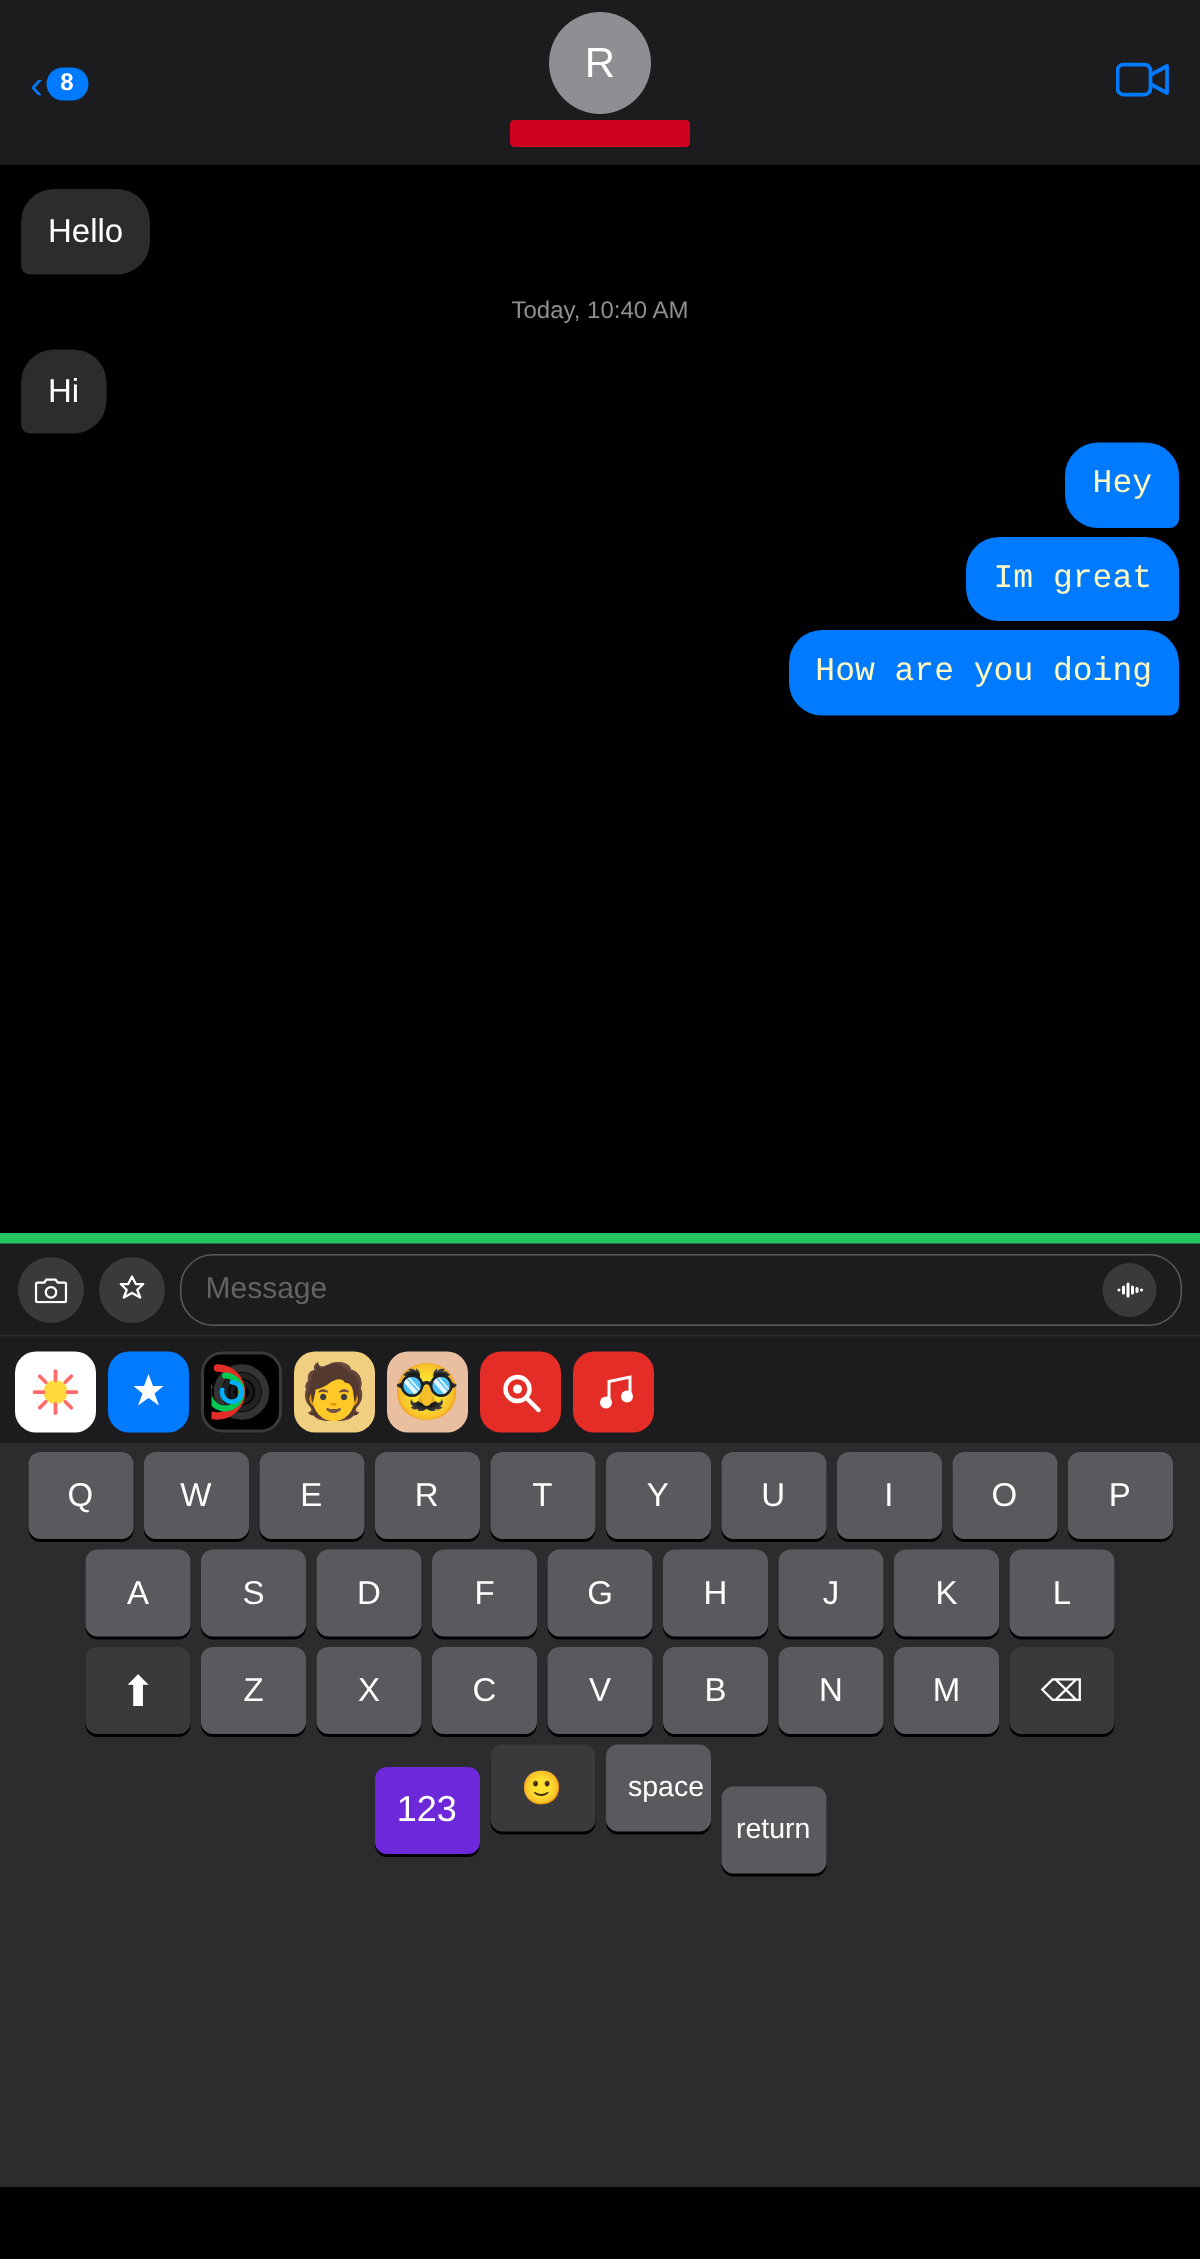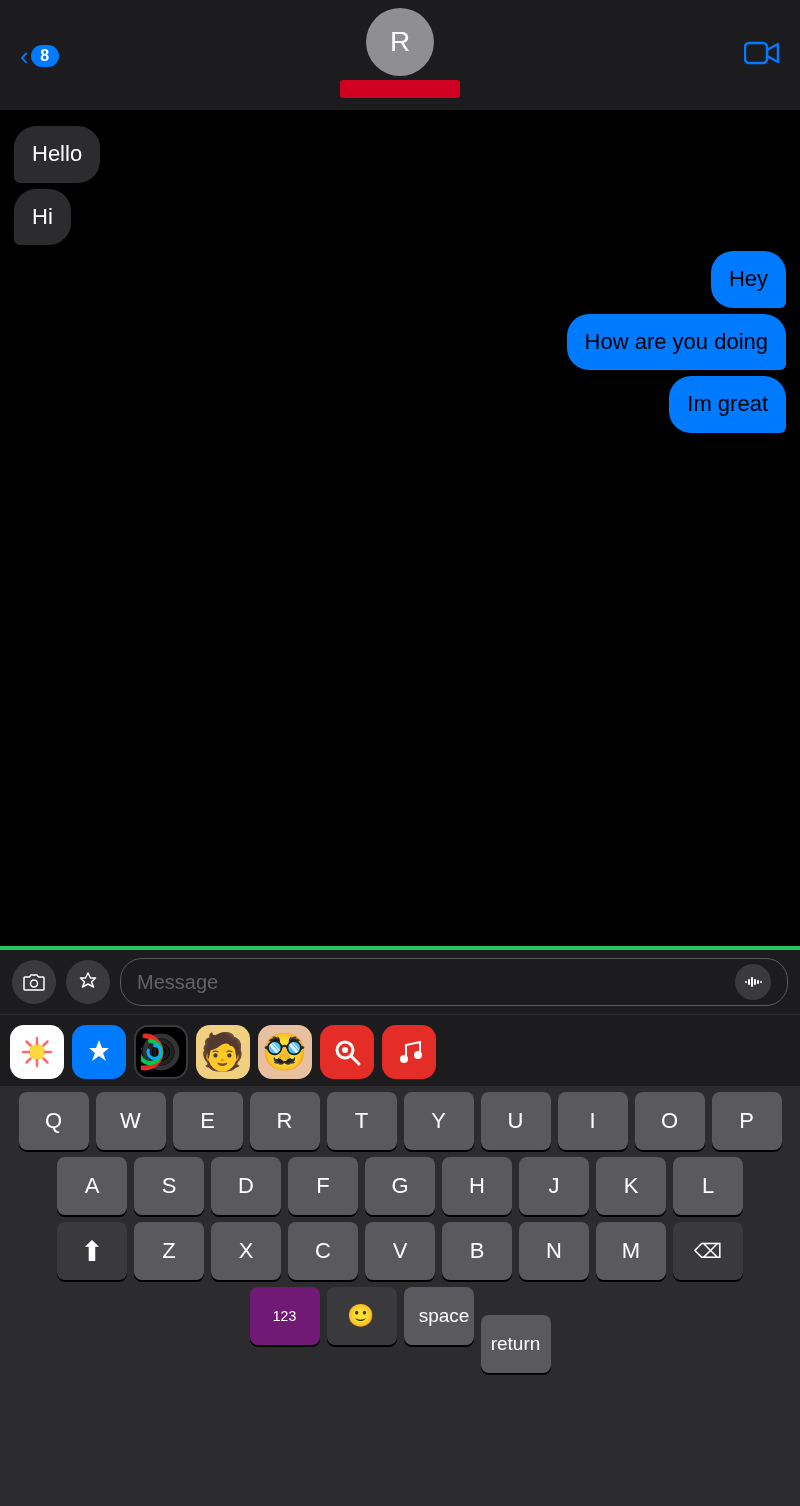--- a/index.html
+++ b/index.html
@@ -80,42 +80,43 @@
       cursor: pointer;
     }
 
     
     .messages-area {
       background: #000;
       padding: 16px 14px;
       display: flex;
       flex-direction: column;
       gap: 6px;
-      height: 836px;
+      height: 712px;
       overflow: hidden;
     }
     .bubble {
       max-width: 70%;
       padding: 14px 18px;
       border-radius: 22px;
       font-size: 22px;
       line-height: 1.3;
       font-weight: 400;
     }
     .bubble.received {
       background: #2c2c2e;
       color: #fff;
       align-self: flex-start;
       border-bottom-left-radius: 6px;
     }
     .bubble.sent {
       background: #007AFF;
-      color: #000000;
+      color: #fef9c3;
       align-self: flex-end;
       border-bottom-right-radius: 6px;
+      font-family: Liberation Mono, monospace;
     }
     .timestamp {
       text-align: center;
       color: #8e8e93;
       font-size: 16px;
       margin: 10px 0;
     }
     .read-receipt {
       text-align: right;
       color: #8e8e93;
@@ -125,21 +126,21 @@
     }
 
     
     .input-bar {
       background: #1c1c1e;
       padding: 10px 12px;
       display: flex;
       align-items: center;
       gap: 10px;
       height: 68px;
-      border-top: 4px solid #22c55e;
+      border-top: 7px solid #22c55e;
     }
     .input-icon-btn {
       width: 44px;
       height: 44px;
       border-radius: 50%;
       background: #3a3a3c;
       display: flex;
       align-items: center;
       justify-content: center;
       color: #fff;
@@ -243,23 +244,24 @@
       font-size: 19px;
       padding-left: 11px;
     }
     .key.return-key {
       background: #5a5a5e;
       flex: 2;
       font-size: 19px;
       margin-top: 28px;
     }
     .key.num-key {
-      background: #701a75;
+      background: #6d28d9;
       flex: 1.2;
-      font-size: 14px;
+      font-size: 24px;
+      margin-top: 15px;
     }
     .key.emoji-key {
       background: #3a3a3c;
       flex: 0.8;
       font-size: 22px;
     }
     .bottom-row {
       display: flex;
       gap: 7px;
       justify-content: center;
@@ -285,31 +287,32 @@
       <rect x="1" y="3" width="22" height="20" rx="4" stroke="#007AFF" stroke-width="2.5"></rect>
       <path d="M23 10L34 4V22L23 16" stroke="#007AFF" stroke-width="2.5" stroke-linejoin="round"></path>
     </svg>
   </div>
 </div>
 
 <div class="messages-area">
   <div class="bubble received">
     <span>Hello</span>
   </div>
+  <div class="timestamp">Today, 10:40 AM</div>
   <div class="bubble received">
     <span>Hi</span>
   </div>
   <div class="bubble sent">
     <span>Hey</span>
   </div>
   <div class="bubble sent">
+    <span>Im great</span>
+  </div>
+  <div class="bubble sent">
     <span>How are you doing</span>
-  </div>
-  <div class="bubble sent">
-    <span>Im great</span>
   </div>
 </div>
 
 <div class="input-bar">
   <div class="input-icon-btn">
     <svg width="22" height="18" viewBox="0 0 22 18" fill="none">
       <path d="M8 2L6.5 4H2C1.45 4 1 4.45 1 5V16C1 16.55 1.45 17 2 17H20C20.55 17 21 16.55 21 16V5C21 4.45 20.55 4 20 4H15.5L14 2H8Z" stroke="white" stroke-width="1.5"></path>
       <circle cx="11" cy="10.5" r="3.5" stroke="white" stroke-width="1.5"></circle>
     </svg>
   </div>

